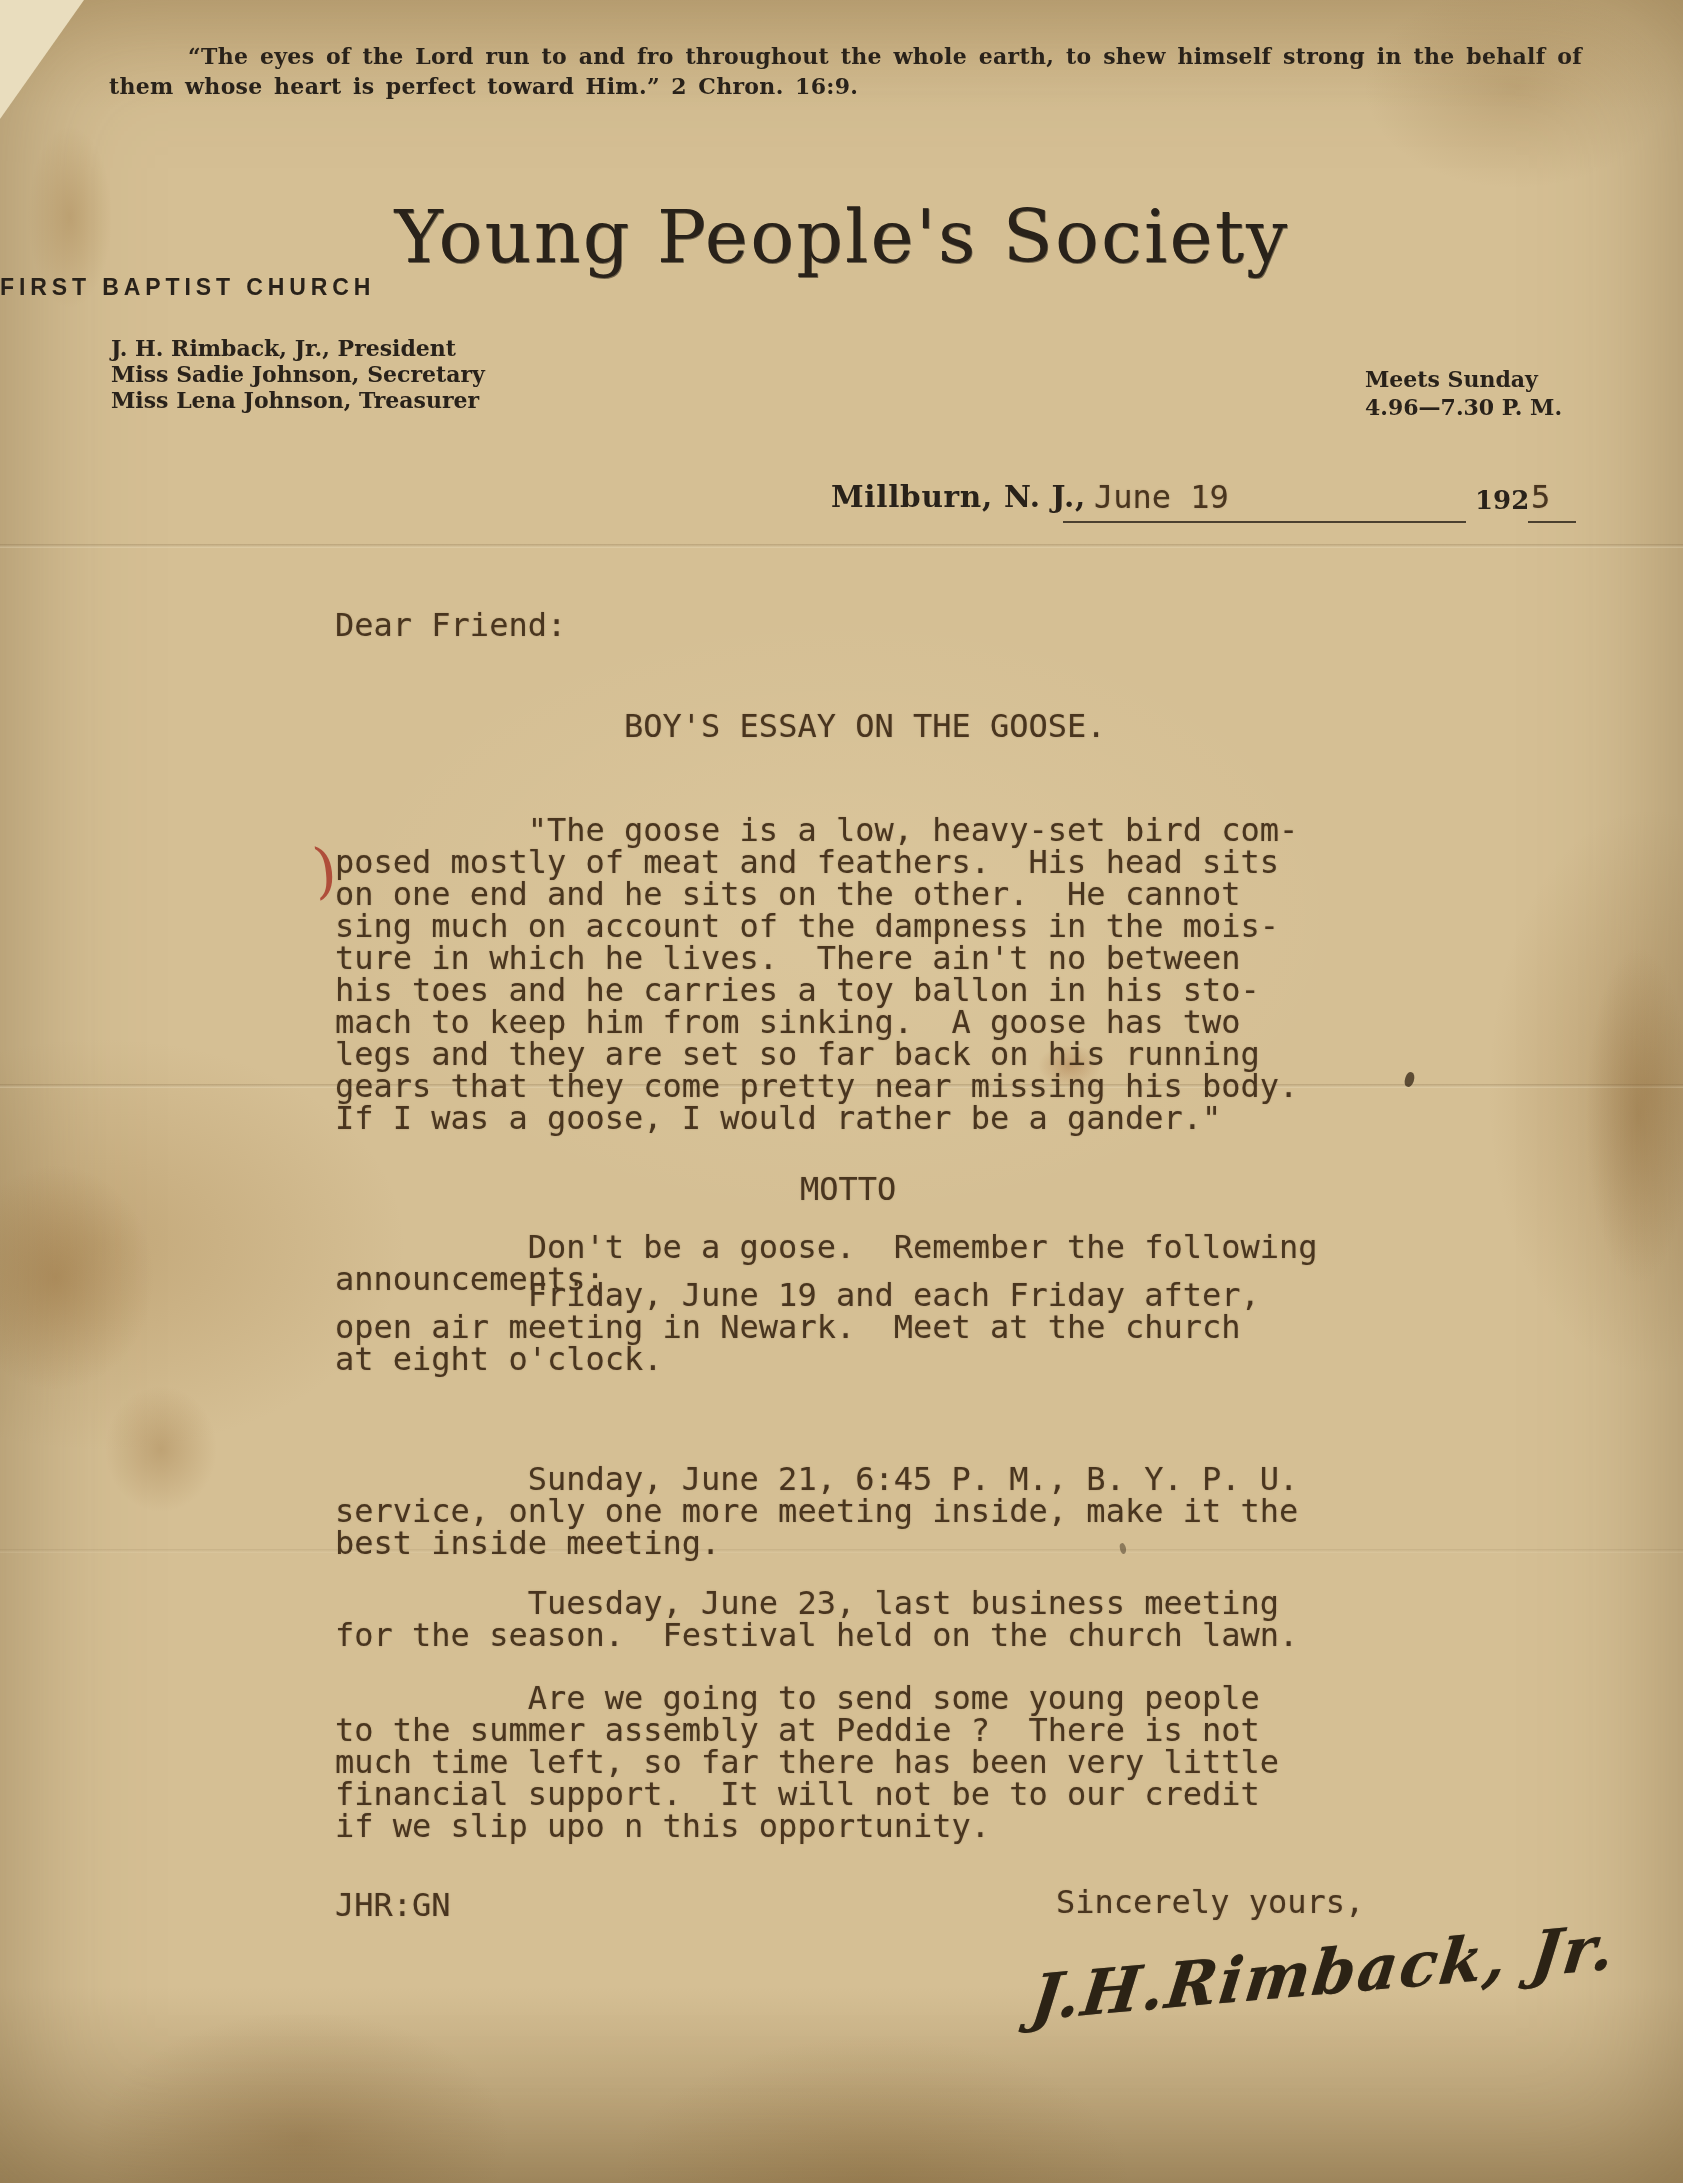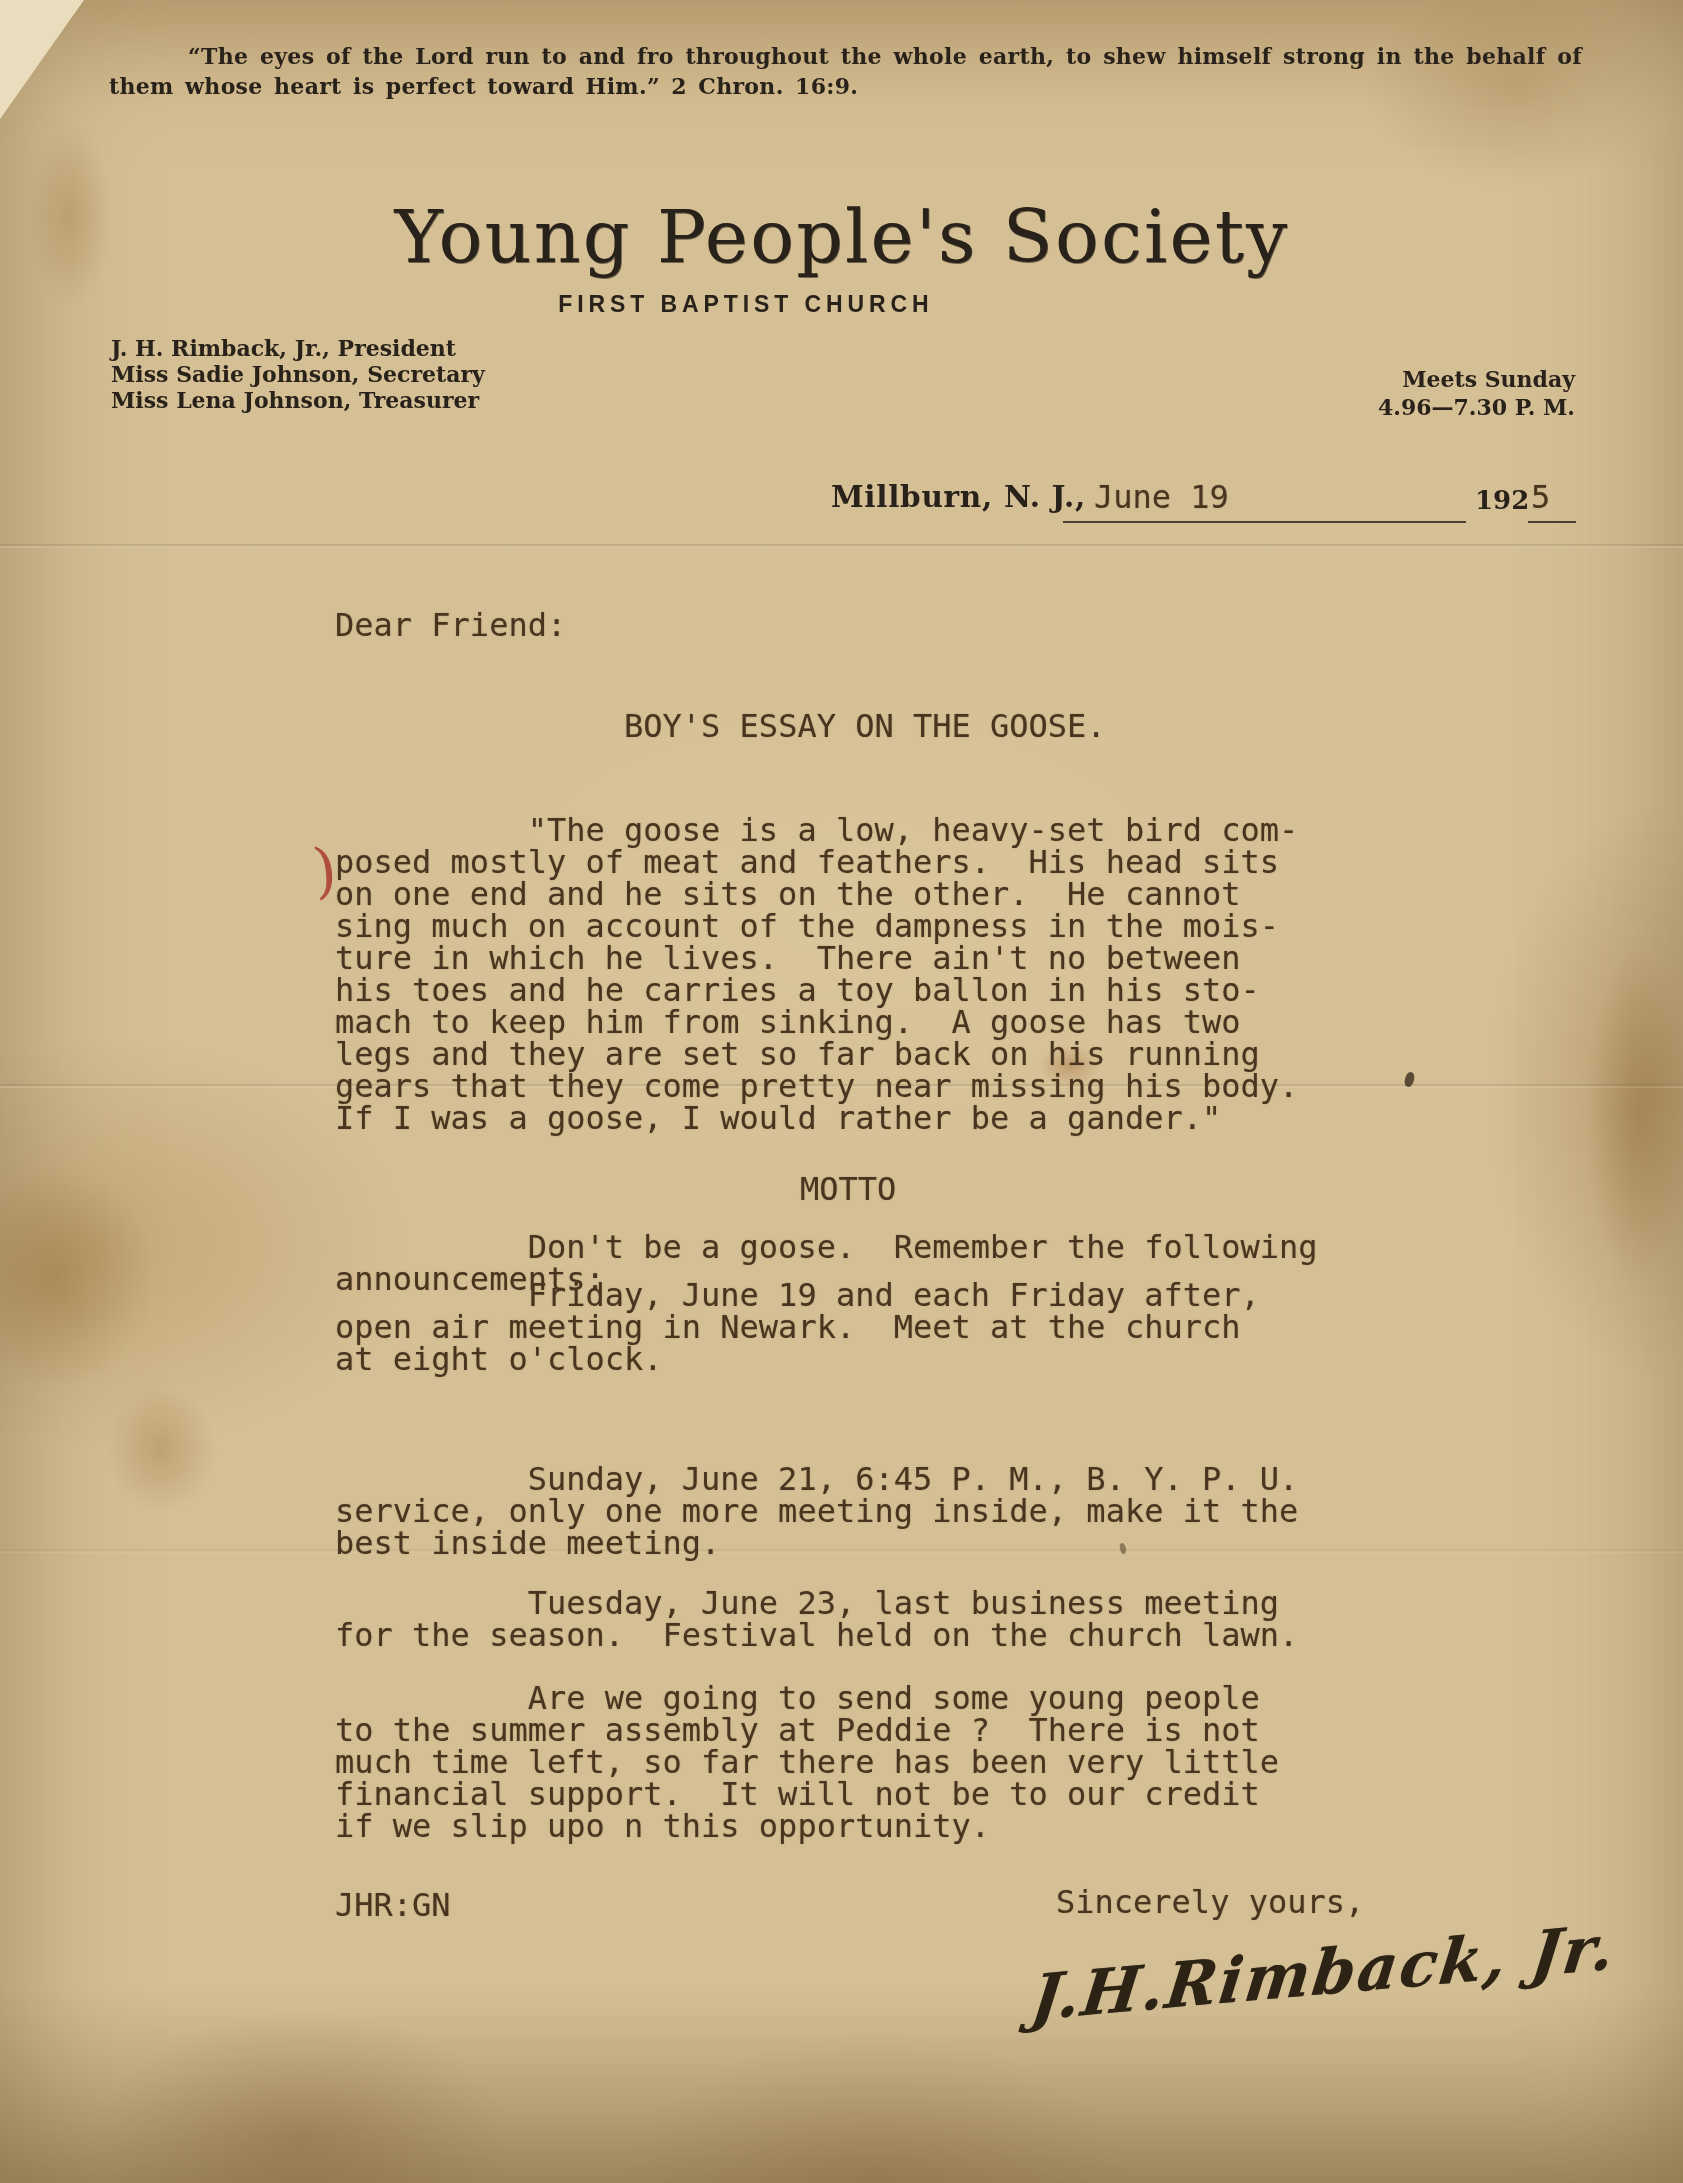--- a/index.html
+++ b/index.html
@@ -36,21 +36,21 @@
   .society{
     font-weight:normal;font-size:73px;line-height:77px;
     letter-spacing:2.1px;white-space:nowrap;
     text-shadow:0.7px 0.7px 0 rgba(35,28,18,0.55);
   }
   .church{
     font-family:"Liberation Sans",sans-serif;
     font-weight:bold;font-size:23px;letter-spacing:4.9px;white-space:nowrap;
   }
   .officer{font-weight:bold;font-size:22px;line-height:26px;white-space:nowrap;}
-  .meets{font-weight:bold;font-size:22px;line-height:28px;text-align:right;white-space:nowrap;}
+  .meets{font-weight:bold;font-size:22px;line-height:28px;text-align:left;white-space:nowrap;}
   .gothic-place{font-weight:bold;font-size:29.5px;letter-spacing:0.7px;white-space:nowrap;}
   .yearprint{font-weight:bold;font-size:26px;white-space:nowrap;}
   .rule{position:absolute;height:2.1px;background:rgba(40,32,22,0.8);}
   .crease{
     position:absolute;left:0;width:1684px;height:4.2px;
     background:linear-gradient(180deg, rgba(92,66,30,0.22), rgba(255,246,220,0.28));
   }
   .stain{position:absolute;border-radius:50%;}
   .torn-corner{
     position:absolute;left:0;top:0;width:84px;height:119px;
@@ -89,21 +89,21 @@
   <div class="stain" style="left:1586px;top:947px;width:105px;height:337px;background:radial-gradient(closest-side, rgba(130,92,42,0.32), transparent);"></div>
   <div class="stain" style="left:28px;top:126px;width:84px;height:182px;background:radial-gradient(closest-side, rgba(150,110,55,0.30), transparent);"></div>
   <div class="stain" style="left:1038px;top:1045px;width:63px;height:42px;background:radial-gradient(closest-side, rgba(150,90,40,0.35), transparent);"></div>
   <div class="speck" style="left:1405px;top:1072px;width:9px;height:15.4px;transform:rotate(18deg);"></div>
   <div class="speck" style="left:1120px;top:1543px;width:6.3px;height:11.2px;transform:rotate(-10deg);opacity:.6;"></div>
 
   <div class="abs printed scripture" style="left:109px;top:41px;width:1473px;">“The eyes of the Lord run to and fro throughout the whole earth, to shew himself strong in the behalf of them whose heart is perfect toward Him.”   2 Chron. 16:9.</div>
 
   <div class="abs printed society" style="left:0;top:198px;width:1684px;text-align:center;">Young People's Society</div>
 
-  <div class="abs printed church" style="left:0;top:291px;width:1492px;text-align:center;">FIRST BAPTIST CHURCH</div>
+  <div class="abs printed church" style="left:0;top:274px;width:1492px;">FIRST BAPTIST CHURCH</div>
 
   <div class="abs" style="left:111px;top:335px;">
     <div class="printed officer">J. H. Rimback, Jr., President</div>
     <div class="printed officer">Miss Sadie Johnson, Secretary</div>
     <div class="printed officer">Miss Lena Johnson, Treasurer</div>
   </div>
 
   <div class="abs" style="left:1365px;top:365px;width:210px;">
     <div class="printed meets">Meets Sunday</div>
     <div class="printed meets">4.96—7.30 P. M.</div>

